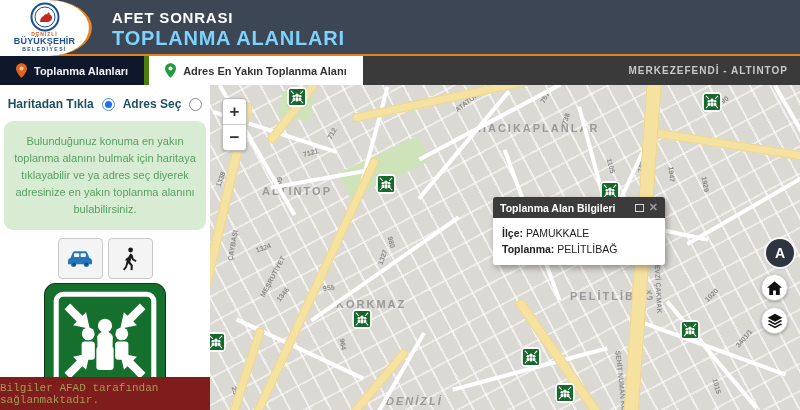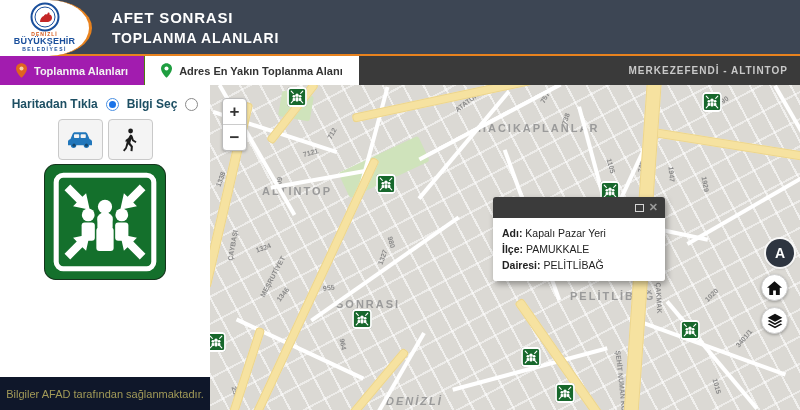--- a/index.html
+++ b/index.html
@@ -9,40 +9,40 @@
   
   .header { position:absolute; left:0; top:0; width:800px; height:56px; background:#3d4654; border-bottom:2px solid #e8821e; z-index:50; }
   .logo-panel { position:absolute; left:0; top:0; width:92px; height:56px; background:#fff; border-right:3px solid #e8821e;
     border-top-right-radius:46px 30px; border-bottom-right-radius:46px 30px; z-index:52; text-align:center; }
   .emblem { margin:2px auto 0; display:block; }
   .logo-t1 { font-size:5px; font-weight:bold; color:#d4581a; letter-spacing:1px; line-height:5px; }
   .logo-t2 { font-size:9px; font-weight:bold; color:#1a4f9c; letter-spacing:.2px; line-height:9px; }
   .logo-t3 { font-size:5px; font-weight:bold; color:#1a4f9c; letter-spacing:1.5px; line-height:6px; }
   .title-block { position:absolute; left:112px; top:8px; z-index:51; }
   .title-l1 { color:#fff; font-size:15px; font-weight:800; letter-spacing:.8px; line-height:20px; }
-  .title-l2 { color:#ffffff; font-size:14px; font-weight:800; letter-spacing:.8px; line-height:20px; }
+  .title-l2 { color:#7dd3fc; font-size:20px; font-weight:800; letter-spacing:.8px; line-height:20px; }
 
   
   .tabbar { position:absolute; left:0; top:56px; width:800px; height:29px; background:#3a3a3a; z-index:49; display:flex; align-items:stretch; }
   .tab { display:flex; align-items:center; gap:7px; padding:0 16px; font-size:11px; font-weight:bold; cursor:pointer; }
-  .tab.inactive { background:#a21caf; color:#f2f2f2; border-right:1px solid #4d7c0f; }
+  .tab.inactive { background:#0f172a; color:#f2f2f2; border-right:5px solid #4d7c0f; }
   .tab.active { background:#fff; color:#333; }
   .loc-text { position:absolute; right:12px; top:0; height:29px; display:flex; align-items:center; color:#c9c9c9; font-size:10px; font-weight:bold; letter-spacing:1px; }
 
   
   .sidebar { position:absolute; left:0; top:85px; width:210px; height:325px; background:#fff; z-index:45; display:flex; flex-direction:column; align-items:center; }
   .radio-row { margin-top:12px; display:flex; align-items:center; gap:8px; font-size:12px; font-weight:bold; color:#1d4f63; }
   .radio { width:13px; height:13px; border-radius:50%; background:#fff; border:1px solid #8a8a8a; display:inline-block; position:relative; cursor:pointer; }
   .radio.sel { border:1px solid #4a90e2; }
   .radio.sel::after { content:""; position:absolute; left:2px; top:2px; width:7px; height:7px; border-radius:50%; background:#1a73e8; }
   .info-box { margin:10px 4px 0; padding:12px 9px; width:202px; background:#d8ecd3; border-radius:9px; color:#57a061; font-size:11px; line-height:1.55; text-align:center; }
   .mode-row { margin-top:8px; display:flex; gap:5px; }
   .mode-btn { width:45px; height:41px; background:#f4f4f4; border:1px solid #c9c9c9; border-radius:4px; display:flex; align-items:center; justify-content:center; cursor:pointer; }
   .sign-wrap { margin-top:4px; }
-  .side-note { position:absolute; left:0; bottom:0; width:210px; height:33px; background:#0f172a; color:#a29a58; font-size:11px; display:flex; align-items:center; justify-content:center; }
+  .side-note { position:absolute; left:0; bottom:0; width:210px; height:33px; background:#7f1d1d; color:#a29a58; font-size:11px; display:flex; align-items:center; justify-content:center;font-family:Liberation Mono, monospace; }
 
   
   .map { position:absolute; left:210px; top:85px; width:590px; height:325px; background:#dbd9d4; overflow:hidden; z-index:1; }
   .map::before { content:""; position:absolute; inset:-40px; 
     background:
       repeating-linear-gradient(62deg, transparent 0 16px, rgba(255,255,255,.6) 16px 18px),
       repeating-linear-gradient(-28deg, transparent 0 22px, rgba(255,255,255,.5) 22px 24px);
   }
   .road { position:absolute; background:#fff; }
   .road.y { background:#f6e2a0; box-shadow:0 0 0 1px #ecd58e inset; border-radius:4px; }
@@ -110,24 +110,25 @@
       </svg>
       <span>Adres En Yakın Toplanma Alanı</span>
     </div>
     <div class="loc-text">MERKEZEFENDİ - ALTINTOP</div>
   </div>
 
   <div class="sidebar">
     <div class="radio-row">
       <span>Haritadan Tıkla</span>
       <span class="radio sel"></span>
-      <span>Bilgi Seç</span>
+      <span>Adres Seç</span>
       <span class="radio"></span>
     </div>
 
+    <div class="info-box">Bulunduğunuz konuma en yakın toplanma alanını bulmak için haritaya tıklayabilir ve ya adres seç diyerek adresinize en yakın toplanma alanını bulabilirsiniz.</div>
 
     <div class="mode-row">
       <div class="mode-btn">
         <svg width="28" height="19" viewBox="0 0 28 19">
           <path d="M4.5 9l2.2-5.2C7 2.9 7.9 2.3 8.9 2.3h10.2c1 0 1.9.6 2.2 1.5L23.5 9c1.4.4 2.5 1.3 2.5 2.6v3.6h-2.9a2.7 2.7 0 0 1-5.4 0h-7.4a2.7 2.7 0 0 1-5.4 0H2v-3.6C2 10.3 3.1 9.4 4.5 9z" fill="#2277bb"></path>
           <rect x="8" y="4.2" width="5.2" height="3.8" rx="0.8" fill="#f4f4f4"></rect>
           <rect x="14.6" y="4.2" width="5.2" height="3.8" rx="0.8" fill="#f4f4f4"></rect>
           <circle cx="8" cy="15.2" r="1.6" fill="#16486e"></circle>
           <circle cx="20.4" cy="15.2" r="1.6" fill="#16486e"></circle>
         </svg>
@@ -194,21 +195,21 @@
       <div class="slabel" style="left: 68px; top: 100px; transform: rotate(-80deg);">609</div>
       <div class="slabel" style="left: 119px; top: 50px; transform: rotate(-60deg);">712</div>
       <div class="slabel" style="left: 93px; top: 66px; transform: rotate(-15deg);">7121</div>
       <div class="slabel" style="left: 408px; top: 262px; transform: rotate(84deg);">ŞEHİT NUMAN KORKMAZ</div>
       <div class="slabel" style="left: 447px; top: 172px; transform: rotate(87deg);">FEVZİ ÇAKMAK</div>
       <div class="slabel" style="left: 52px; top: 208px; transform: rotate(-62deg);">MEŞRUTİYET</div>
       <div class="slabel" style="left: 20px; top: 172px; transform: rotate(-80deg);">ÇAYBAŞI</div>
       <div class="slabel" style="left: 246px; top: 22px; transform: rotate(-38deg);">ATATÜRK</div>
       <div class="dlabel" style="left: 176px; top: 310px; letter-spacing: 2px; font-style: italic;">DENİZLİ</div>
       <div class="dlabel" style="left: 360px; top: 205px; letter-spacing: 2px;">PELİTLİBAĞ</div>
-      <div class="dlabel" style="left: 126px; top: 213px; letter-spacing: 2px;">SONRASI</div>
+      <div class="dlabel" style="left: 126px; top: 213px; letter-spacing: 2px;">KORKMAZ</div>
       <div class="dlabel" style="left: 52px; top: 100px; letter-spacing: 2px;">ALTINTOP</div>
       <div class="dlabel" style="left: 268px; top: 37px; letter-spacing: 2px;">HACIKAPLANLAR</div>
       <div class="park" style="left: 130px; top: 68px; width: 88px; height: 28px; transform: rotate(-25deg);"></div>
       <div class="park" style="left: 70px; top: 8px; width: 32px; height: 26px; transform: rotate(10deg);"></div>
       <div class="road" style="left: 430px; top: 262px; width: 150px; height: 4px; transform: rotate(20deg);"></div>
       <div class="road" style="left: 60px; top: 92px; width: 100px; height: 4px; transform: rotate(-10deg);"></div>
       <div class="road" style="left: 540px; top: 42px; width: 100px; height: 4px; transform: rotate(60deg);"></div>
       <div class="road" style="left: 380px; top: 20px; width: 4px; height: 100px; transform: rotate(-15deg);"></div>
       <div class="road" style="left: 500px; top: 200px; width: 4px; height: 140px; transform: rotate(-40deg);"></div>
       <div class="road" style="left: 468px; top: 122px; width: 140px; height: 4px; transform: rotate(-30deg);"></div>
@@ -351,28 +352,28 @@
             <circle cx="6.9" cy="9.3" r="1.4"></circle>
             <circle cx="13.1" cy="9.3" r="1.4"></circle>
             <rect x="8.5" y="10.2" width="3" height="4.2" rx="0.8"></rect>
             <rect x="5.6" y="10.9" width="2.5" height="3.2" rx="0.8"></rect>
             <rect x="11.9" y="10.9" width="2.5" height="3.2" rx="0.8"></rect>
             <path d="M4.2 4.2l2.1 2.1M15.8 4.2l-2.1 2.1M4.2 15.8l2.1-2.1M15.8 15.8l-2.1-2.1" stroke="#fff" stroke-width="1.1" stroke-linecap="round"></path>
           </g>
         </svg></div>
       <div class="popup">
       <div class="popup-hd">
+        <span>Toplanma Alan Bilgileri</span>
         <span class="sp"></span>
         <span class="pop-max"></span>
         <span class="pop-close">✕</span>
       </div>
       <div class="popup-bd">
-        <div class="pfield"><b>Adı:</b> <span>Kapalı Pazar Yeri</span></div>
         <div class="pfield"><b>İlçe:</b> <span>PAMUKKALE</span></div>
-        <div class="pfield"><b>Dairesi:</b> <span>PELİTLİBAĞ</span></div>
+        <div class="pfield"><b>Toplanma:</b> <span>PELİTLİBAĞ</span></div>
       </div>
     </div>
 
   </div>
 
   <div class="fab dark">
       <span>A</span>
     </div>
   <div class="fab lite home">
     <svg width="15" height="14" viewBox="0 0 24 22">

